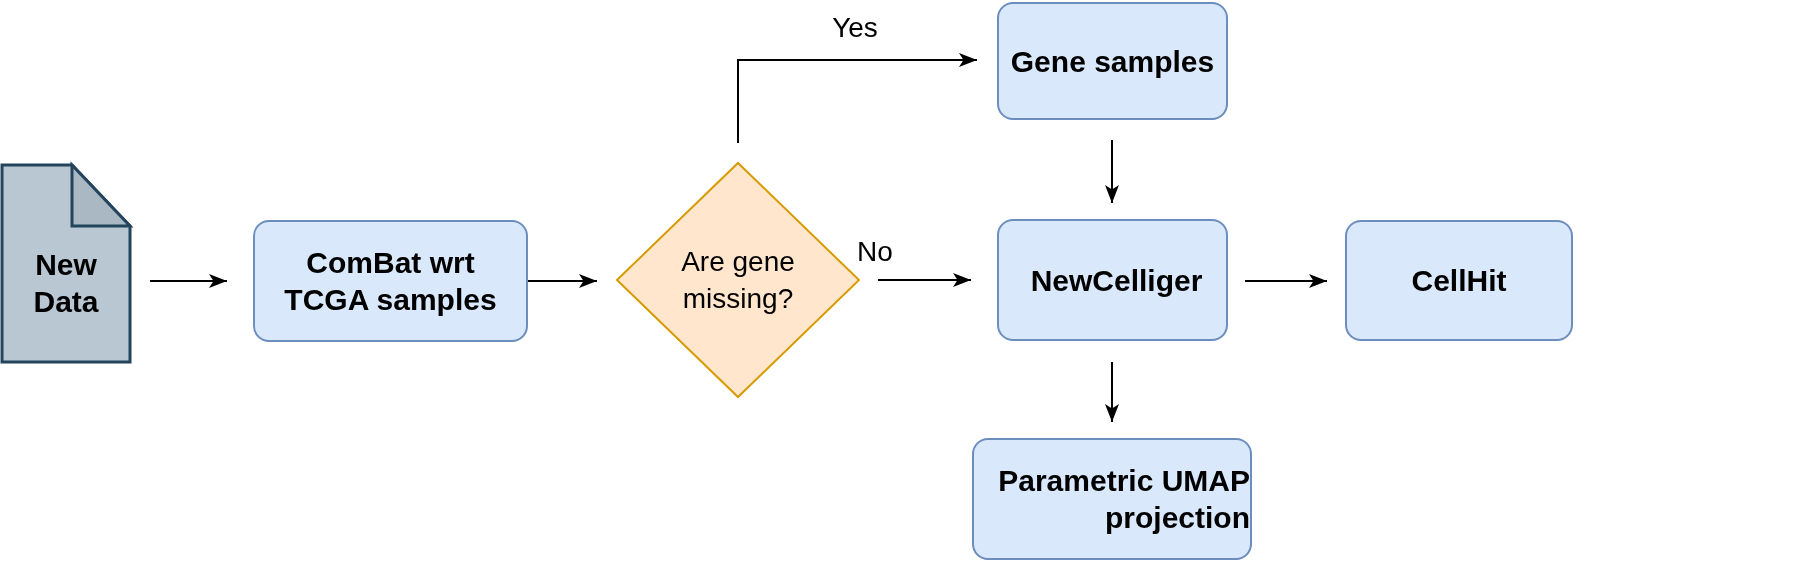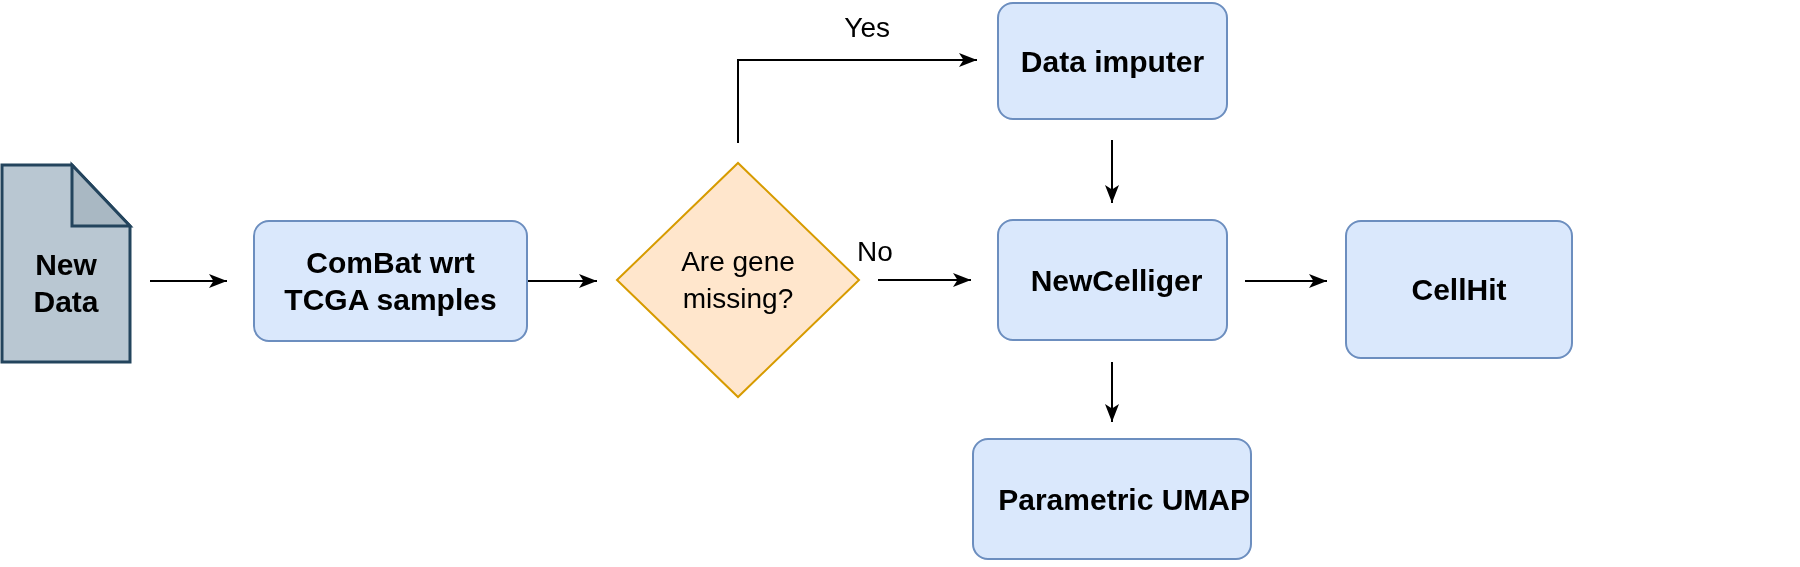--- a/index.html
+++ b/index.html
@@ -60,27 +60,27 @@
   .doc-label     { left: 2px;  top: 246px; width: 128px; font-size: 30px; font-weight: bold; }
   .diamond-label { left: 617px; top: 163px; width: 242px; height: 234px; font-size: 28px; font-weight: normal; }
   .edge-label {
     position: absolute;
     color: var(--text-color, #000000);
     font-size: 28px;
     font-weight: normal;
     text-align: center;
     white-space: nowrap;
   }
-  .edge-label.yes { left: 820px; top: 12px;  width: 70px; text-align: right; }
+  .edge-label.yes { left: 820px; top: 12px;  width: 70px; }
   .edge-label.no  { left: 846px; top: 236px; width: 58px; }
   
   .box-combat       { left: 253px;  top: 220px; width: 275px; height: 122px; }
   .box-gene-imputer { left: 997px;  top: 2px;   width: 231px; height: 118px; }
   .box-newcelliger  { left: 997px;  top: 219px; width: 231px; height: 122px; padding-left: 8px; }
-  .box-cellhit      { left: 1345px; top: 220px; width: 228px; height: 139px; }
+  .box-cellhit      { left: 1345px; top: 220px; width: 228px; height: 121px; }
   .box-umap         { left: 972px;  top: 438px; width: 280px; height: 122px; align-items: flex-end; }
 </style>
 </head>
 <body>
 
 <div class="canvas">
 
   <svg class="layer" viewBox="0 0 1800 567">
     <defs>
       <marker id="arrow" viewBox="0 0 20 16" refX="19" refY="8" markerWidth="20" markerHeight="16" markerUnits="userSpaceOnUse" orient="auto">
@@ -113,31 +113,32 @@
     <div class="line">ComBat wrt</div>
     <div class="line">TCGA samples</div>
   </div>
 
   <div class="shape-label diamond-label">
     <div class="line">Are gene</div>
     <div class="line">missing?</div>
   </div>
 
   <div class="node-box box-gene-imputer">
-    <div class="line">Data imputer</div>
+    <div class="line">Gene samples</div>
   </div>
 
   <div class="node-box box-newcelliger">
     <div class="line">NewCelliger</div>
   </div>
 
   <div class="node-box box-cellhit">
     <div class="line">CellHit</div>
   </div>
 
   <div class="node-box box-umap">
     <div class="line">Parametric UMAP</div>
+    <div class="line">projection</div>
   </div>
 
   <div class="edge-label yes">Yes</div>
   <div class="edge-label no">No</div>
 
 </div>
 
 </body></html>

